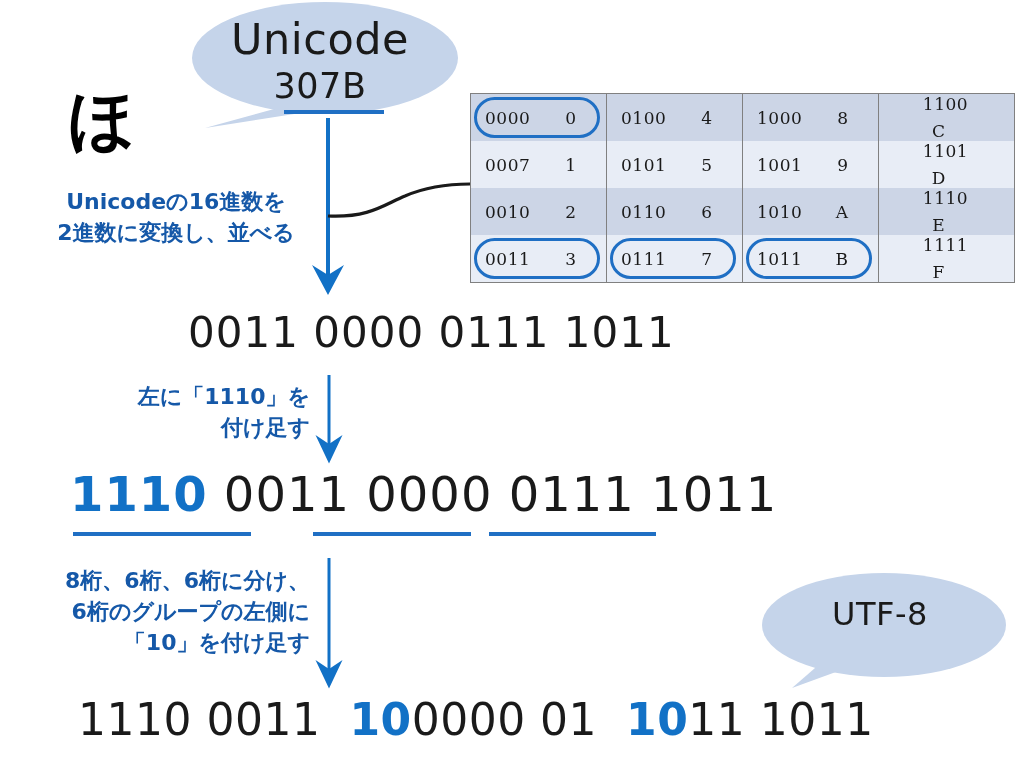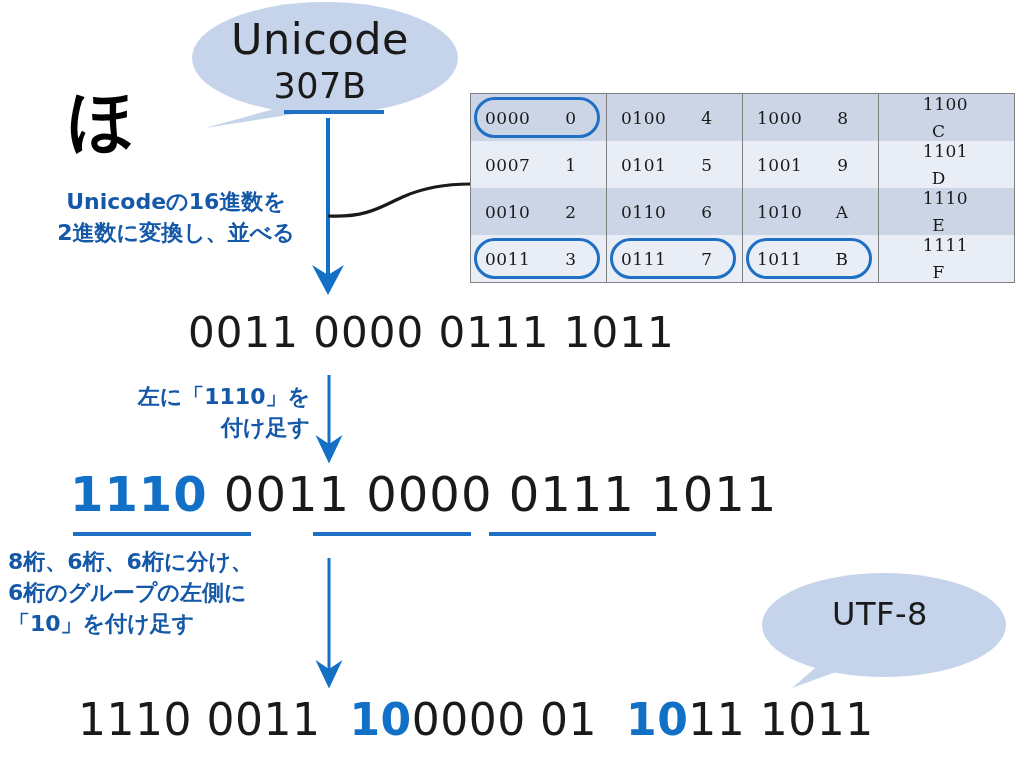--- a/index.html
+++ b/index.html
@@ -62,21 +62,21 @@
     position: absolute;
     color: #1558a8;
     font-weight: bold;
     font-family: "DejaVu Sans", sans-serif;
     font-size: 22px;
     line-height: 1.42;
     white-space: pre-line;
   }
   #anno-1 { left: 40px; top: 186px; width: 272px; text-align: center; }
   #anno-2 { left: 60px; top: 381px; width: 250px; text-align: right; }
-  #anno-3 { left: 8px; top: 546px; width: 302px; }
+  #anno-3 { left: 8px; top: 565px; width: 302px; text-align: right; }
 
   
   .binrow {
     position: absolute;
     color: #1a1a1a;
     font-family: "DejaVu Sans", sans-serif;
     white-space: pre;
   }
   .bin-blue { color: #1271c6; font-weight: bold; }
   #binrow-1 { left: 188px; top: 308px; font-size: 42px; letter-spacing: 1px; }

